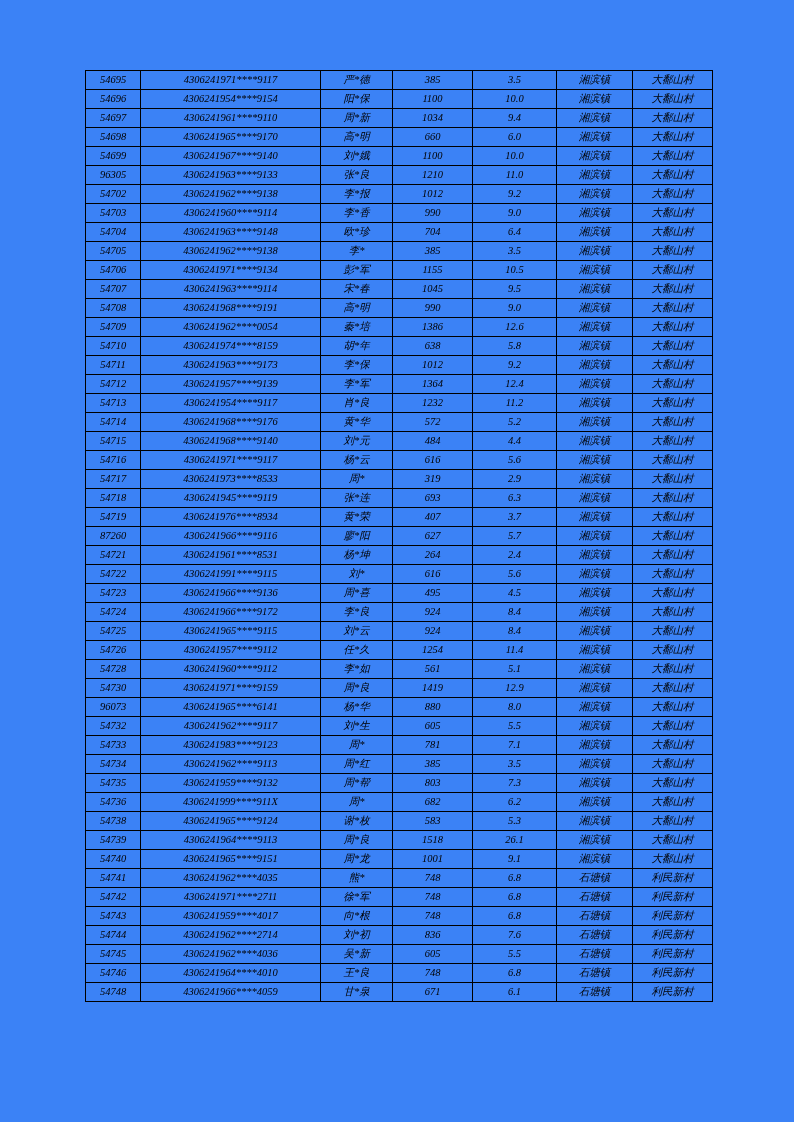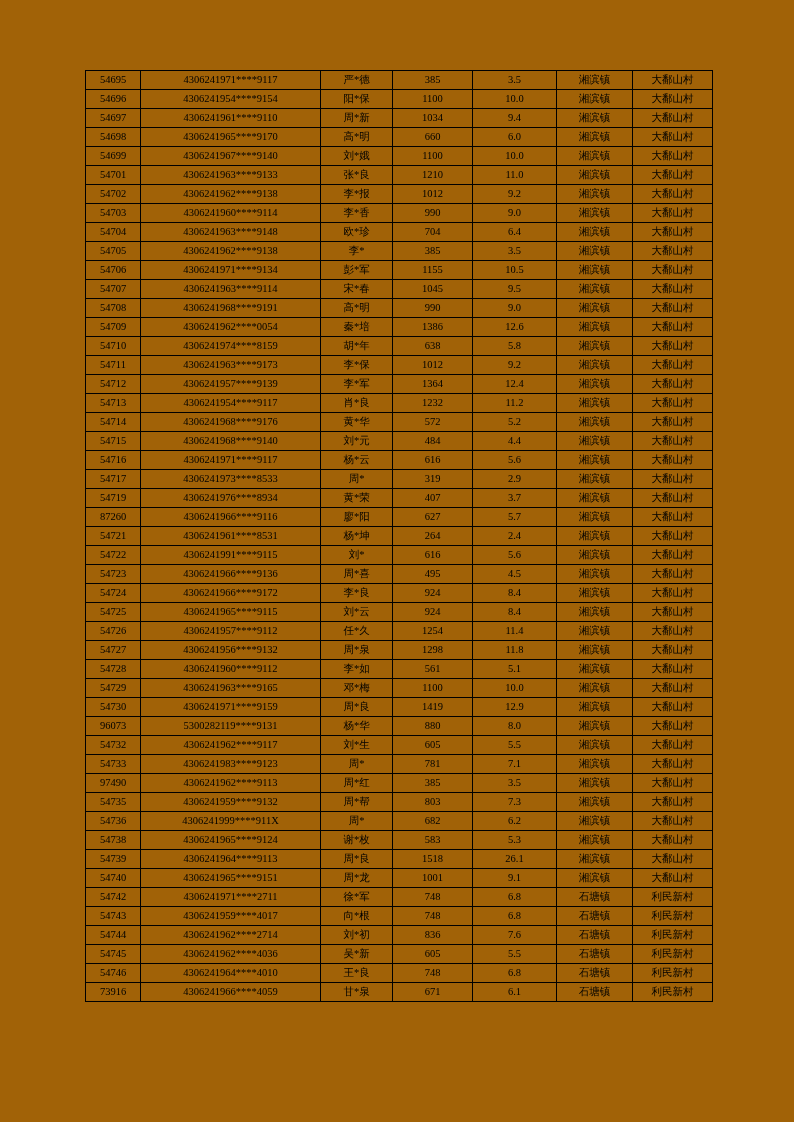--- a/index.html
+++ b/index.html
@@ -2,23 +2,24 @@
 <html><head>
 <meta charset="utf-8">
 <style>
   * { box-sizing: border-box; }
   html, body { margin: 0; padding: 0; background: #e8e8e8; }
   .page {
     position: relative;
     width: 794px;
     height: 1122px;
     margin: 0 auto;
-    background: #a16207;
+    background: #3b82f6;
     font-family: "Liberation Serif", "DejaVu Serif", serif;
     color: #000000;
+    font-style: italic;
   }
   table.data-table {
     position: absolute;
     left: 85px;
     top: 70px;
     border-collapse: collapse;
     table-layout: fixed;
     width: 627px;
   }
   table.data-table td {
@@ -94,21 +95,21 @@
         <tr>
     <td>54699</td>
     <td>4306241967****9140</td>
     <td>刘*娥</td>
     <td>1100</td>
     <td>10.0</td>
     <td>湘滨镇</td>
     <td>大鄱山村</td>
   </tr>
         <tr>
-    <td>54701</td>
+    <td>96305</td>
     <td>4306241963****9133</td>
     <td>张*良</td>
     <td>1210</td>
     <td>11.0</td>
     <td>湘滨镇</td>
     <td>大鄱山村</td>
   </tr>
         <tr>
     <td>54702</td>
     <td>4306241962****9138</td>
@@ -247,20 +248,29 @@
         <tr>
     <td>54717</td>
     <td>4306241973****8533</td>
     <td>周*</td>
     <td>319</td>
     <td>2.9</td>
     <td>湘滨镇</td>
     <td>大鄱山村</td>
   </tr>
         <tr>
+    <td>54718</td>
+    <td>4306241945****9119</td>
+    <td>张*连</td>
+    <td>693</td>
+    <td>6.3</td>
+    <td>湘滨镇</td>
+    <td>大鄱山村</td>
+  </tr>
+        <tr>
     <td>54719</td>
     <td>4306241976****8934</td>
     <td>黄*荣</td>
     <td>407</td>
     <td>3.7</td>
     <td>湘滨镇</td>
     <td>大鄱山村</td>
   </tr>
         <tr>
     <td>87260</td>
@@ -319,58 +329,40 @@
         <tr>
     <td>54726</td>
     <td>4306241957****9112</td>
     <td>任*久</td>
     <td>1254</td>
     <td>11.4</td>
     <td>湘滨镇</td>
     <td>大鄱山村</td>
   </tr>
         <tr>
-    <td>54727</td>
-    <td>4306241956****9132</td>
-    <td>周*泉</td>
-    <td>1298</td>
-    <td>11.8</td>
-    <td>湘滨镇</td>
-    <td>大鄱山村</td>
-  </tr>
-        <tr>
     <td>54728</td>
     <td>4306241960****9112</td>
     <td>李*如</td>
     <td>561</td>
     <td>5.1</td>
     <td>湘滨镇</td>
     <td>大鄱山村</td>
   </tr>
         <tr>
-    <td>54729</td>
-    <td>4306241963****9165</td>
-    <td>邓*梅</td>
-    <td>1100</td>
-    <td>10.0</td>
-    <td>湘滨镇</td>
-    <td>大鄱山村</td>
-  </tr>
-        <tr>
     <td>54730</td>
     <td>4306241971****9159</td>
     <td>周*良</td>
     <td>1419</td>
     <td>12.9</td>
     <td>湘滨镇</td>
     <td>大鄱山村</td>
   </tr>
         <tr>
     <td>96073</td>
-    <td>5300282119****9131</td>
+    <td>4306241965****6141</td>
     <td>杨*华</td>
     <td>880</td>
     <td>8.0</td>
     <td>湘滨镇</td>
     <td>大鄱山村</td>
   </tr>
         <tr>
     <td>54732</td>
     <td>4306241962****9117</td>
     <td>刘*生</td>
@@ -382,21 +374,21 @@
         <tr>
     <td>54733</td>
     <td>4306241983****9123</td>
     <td>周*</td>
     <td>781</td>
     <td>7.1</td>
     <td>湘滨镇</td>
     <td>大鄱山村</td>
   </tr>
         <tr>
-    <td>97490</td>
+    <td>54734</td>
     <td>4306241962****9113</td>
     <td>周*红</td>
     <td>385</td>
     <td>3.5</td>
     <td>湘滨镇</td>
     <td>大鄱山村</td>
   </tr>
         <tr>
     <td>54735</td>
     <td>4306241959****9132</td>
@@ -436,20 +428,29 @@
         <tr>
     <td>54740</td>
     <td>4306241965****9151</td>
     <td>周*龙</td>
     <td>1001</td>
     <td>9.1</td>
     <td>湘滨镇</td>
     <td>大鄱山村</td>
   </tr>
         <tr>
+    <td>54741</td>
+    <td>4306241962****4035</td>
+    <td>熊*</td>
+    <td>748</td>
+    <td>6.8</td>
+    <td>石塘镇</td>
+    <td>利民新村</td>
+  </tr>
+        <tr>
     <td>54742</td>
     <td>4306241971****2711</td>
     <td>徐*军</td>
     <td>748</td>
     <td>6.8</td>
     <td>石塘镇</td>
     <td>利民新村</td>
   </tr>
         <tr>
     <td>54743</td>
@@ -481,21 +482,21 @@
         <tr>
     <td>54746</td>
     <td>4306241964****4010</td>
     <td>王*良</td>
     <td>748</td>
     <td>6.8</td>
     <td>石塘镇</td>
     <td>利民新村</td>
   </tr>
         <tr>
-    <td>73916</td>
+    <td>54748</td>
     <td>4306241966****4059</td>
     <td>甘*泉</td>
     <td>671</td>
     <td>6.1</td>
     <td>石塘镇</td>
     <td>利民新村</td>
   </tr>
       </tbody>
   </table>
 </div>

